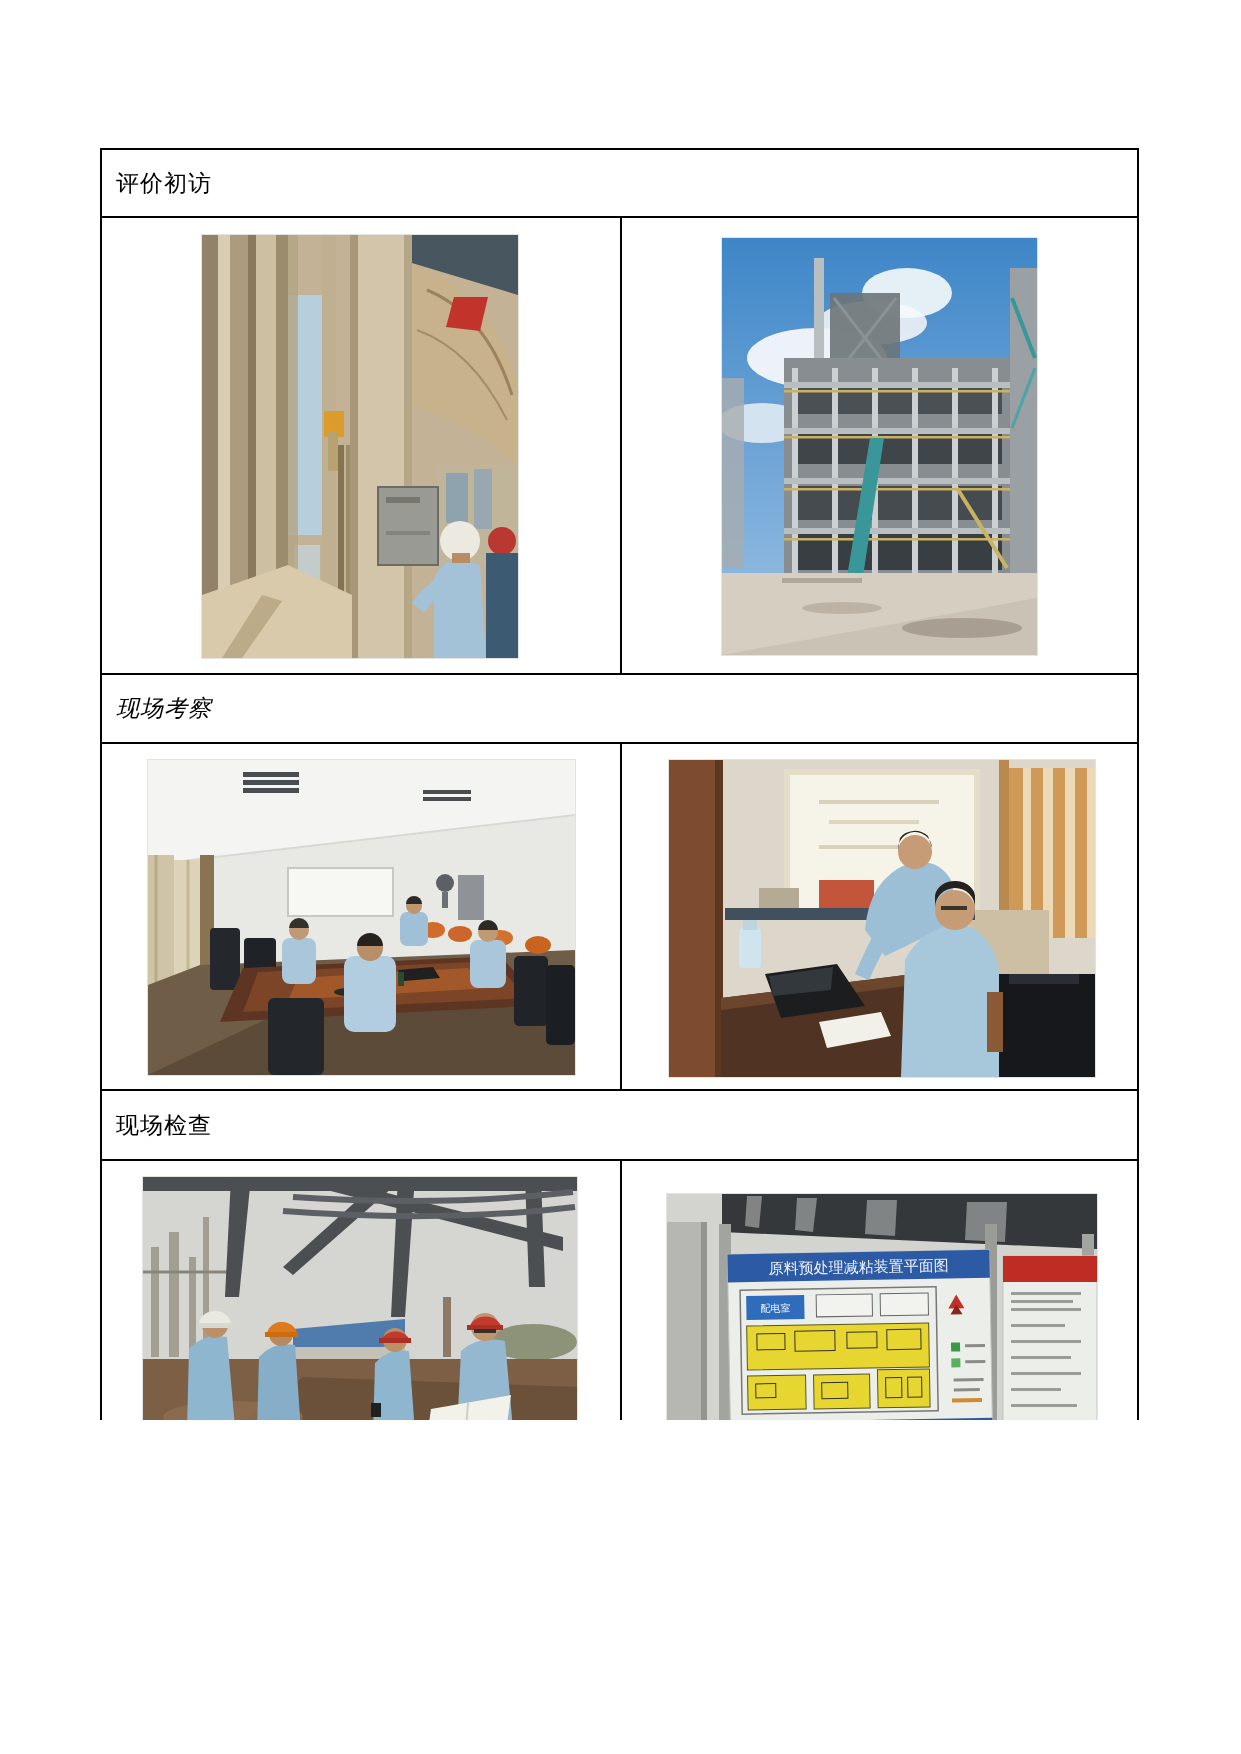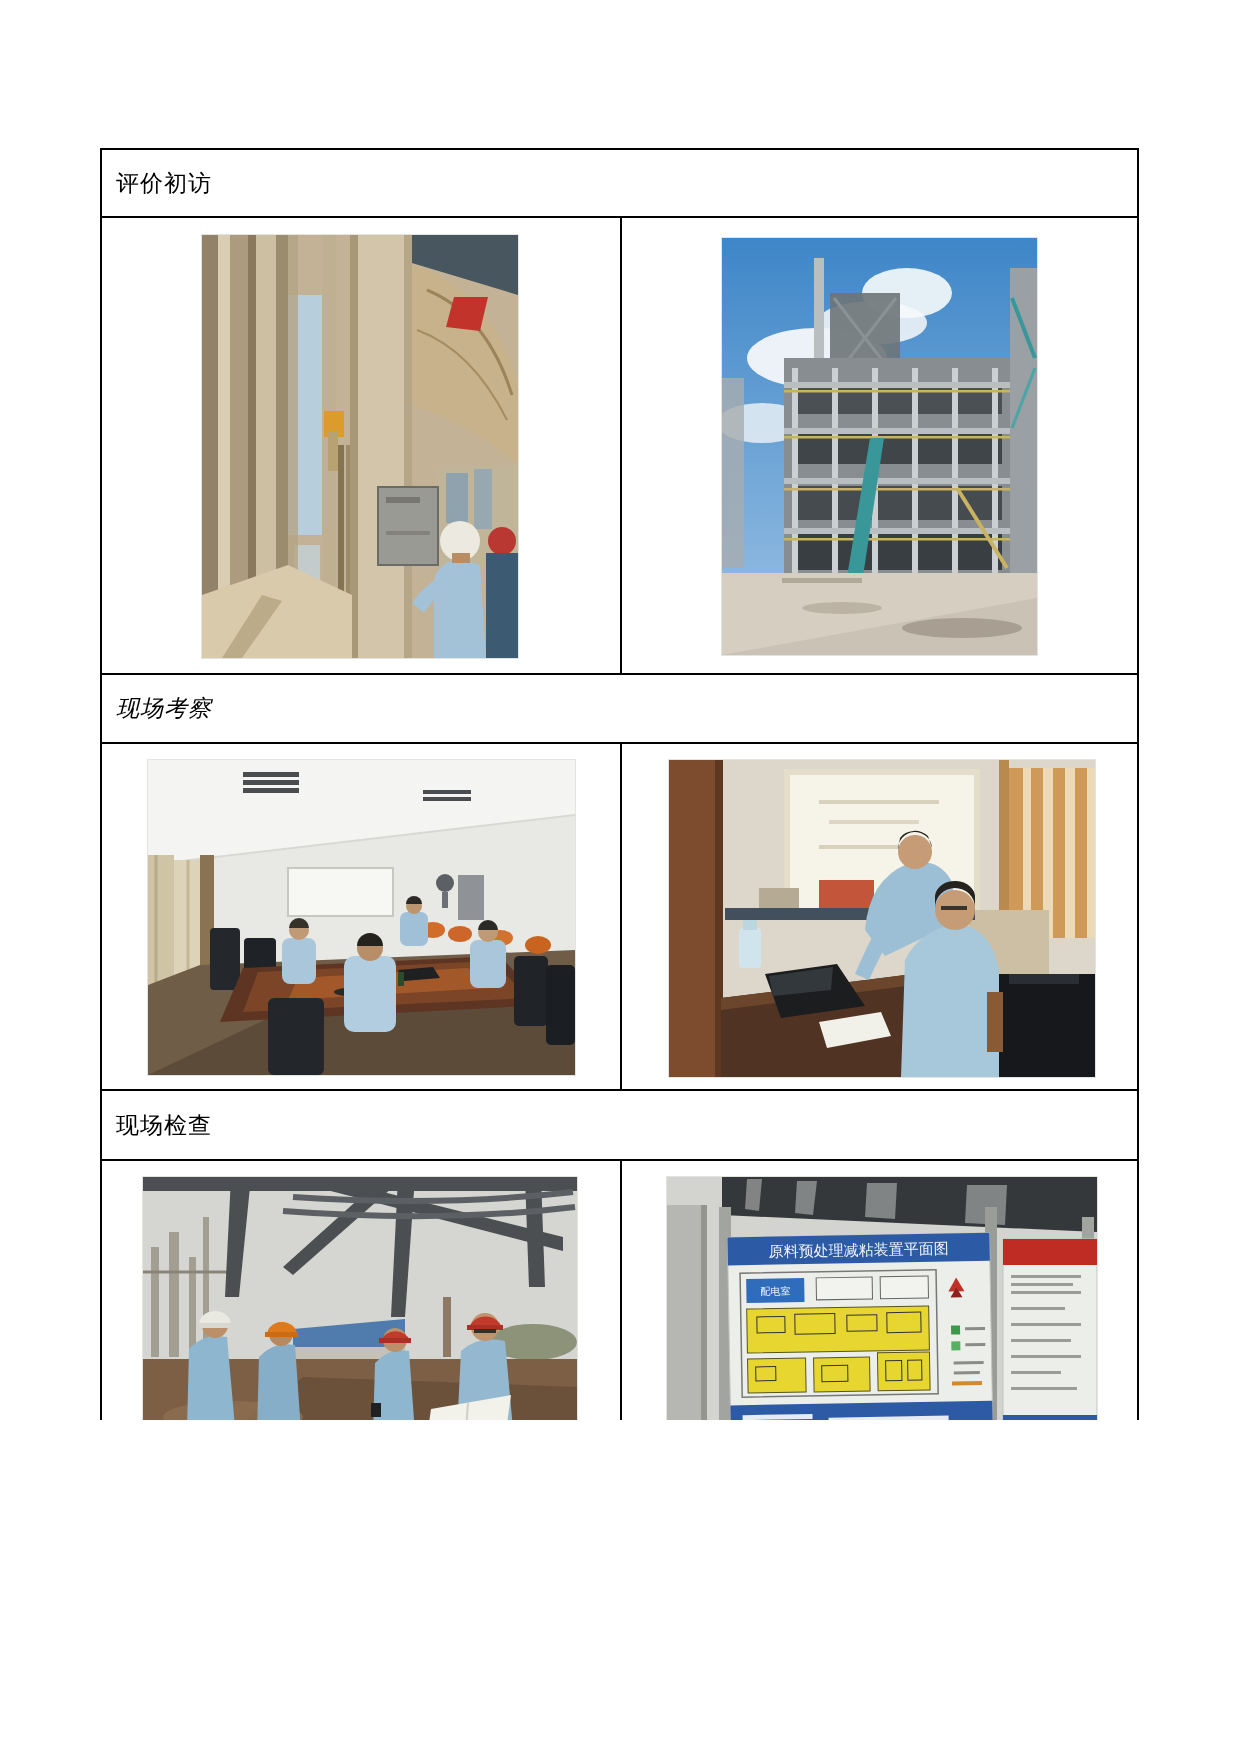--- a/index.html
+++ b/index.html
@@ -46,21 +46,21 @@
     border:1px solid #e3e3e0;
     box-shadow:0 0 0 2px #ffffff inset;
   }
   .photo svg{display:block;}
   
   .p1{left:99px;top:16px;width:316px;height:423px;}
   .p2{left:99px;top:19px;width:315px;height:417px;}
   .p3{left:45px;top:15px;width:427px;height:315px;}
   .p4{left:46px;top:15px;width:426px;height:317px;}
   .p5{left:40px;top:15px;width:434px;height:318px;}
-  .p6{left:44px;top:15px;width:430px;height:321px;}
+  .p6{left:44px;top:32px;width:430px;height:321px;}
 </style>
 </head>
 <body>
 
 <div class="page">
   <div class="doc-table">
 
     <div class="header-row hr1">
       <span>评价初访</span>
     </div>

